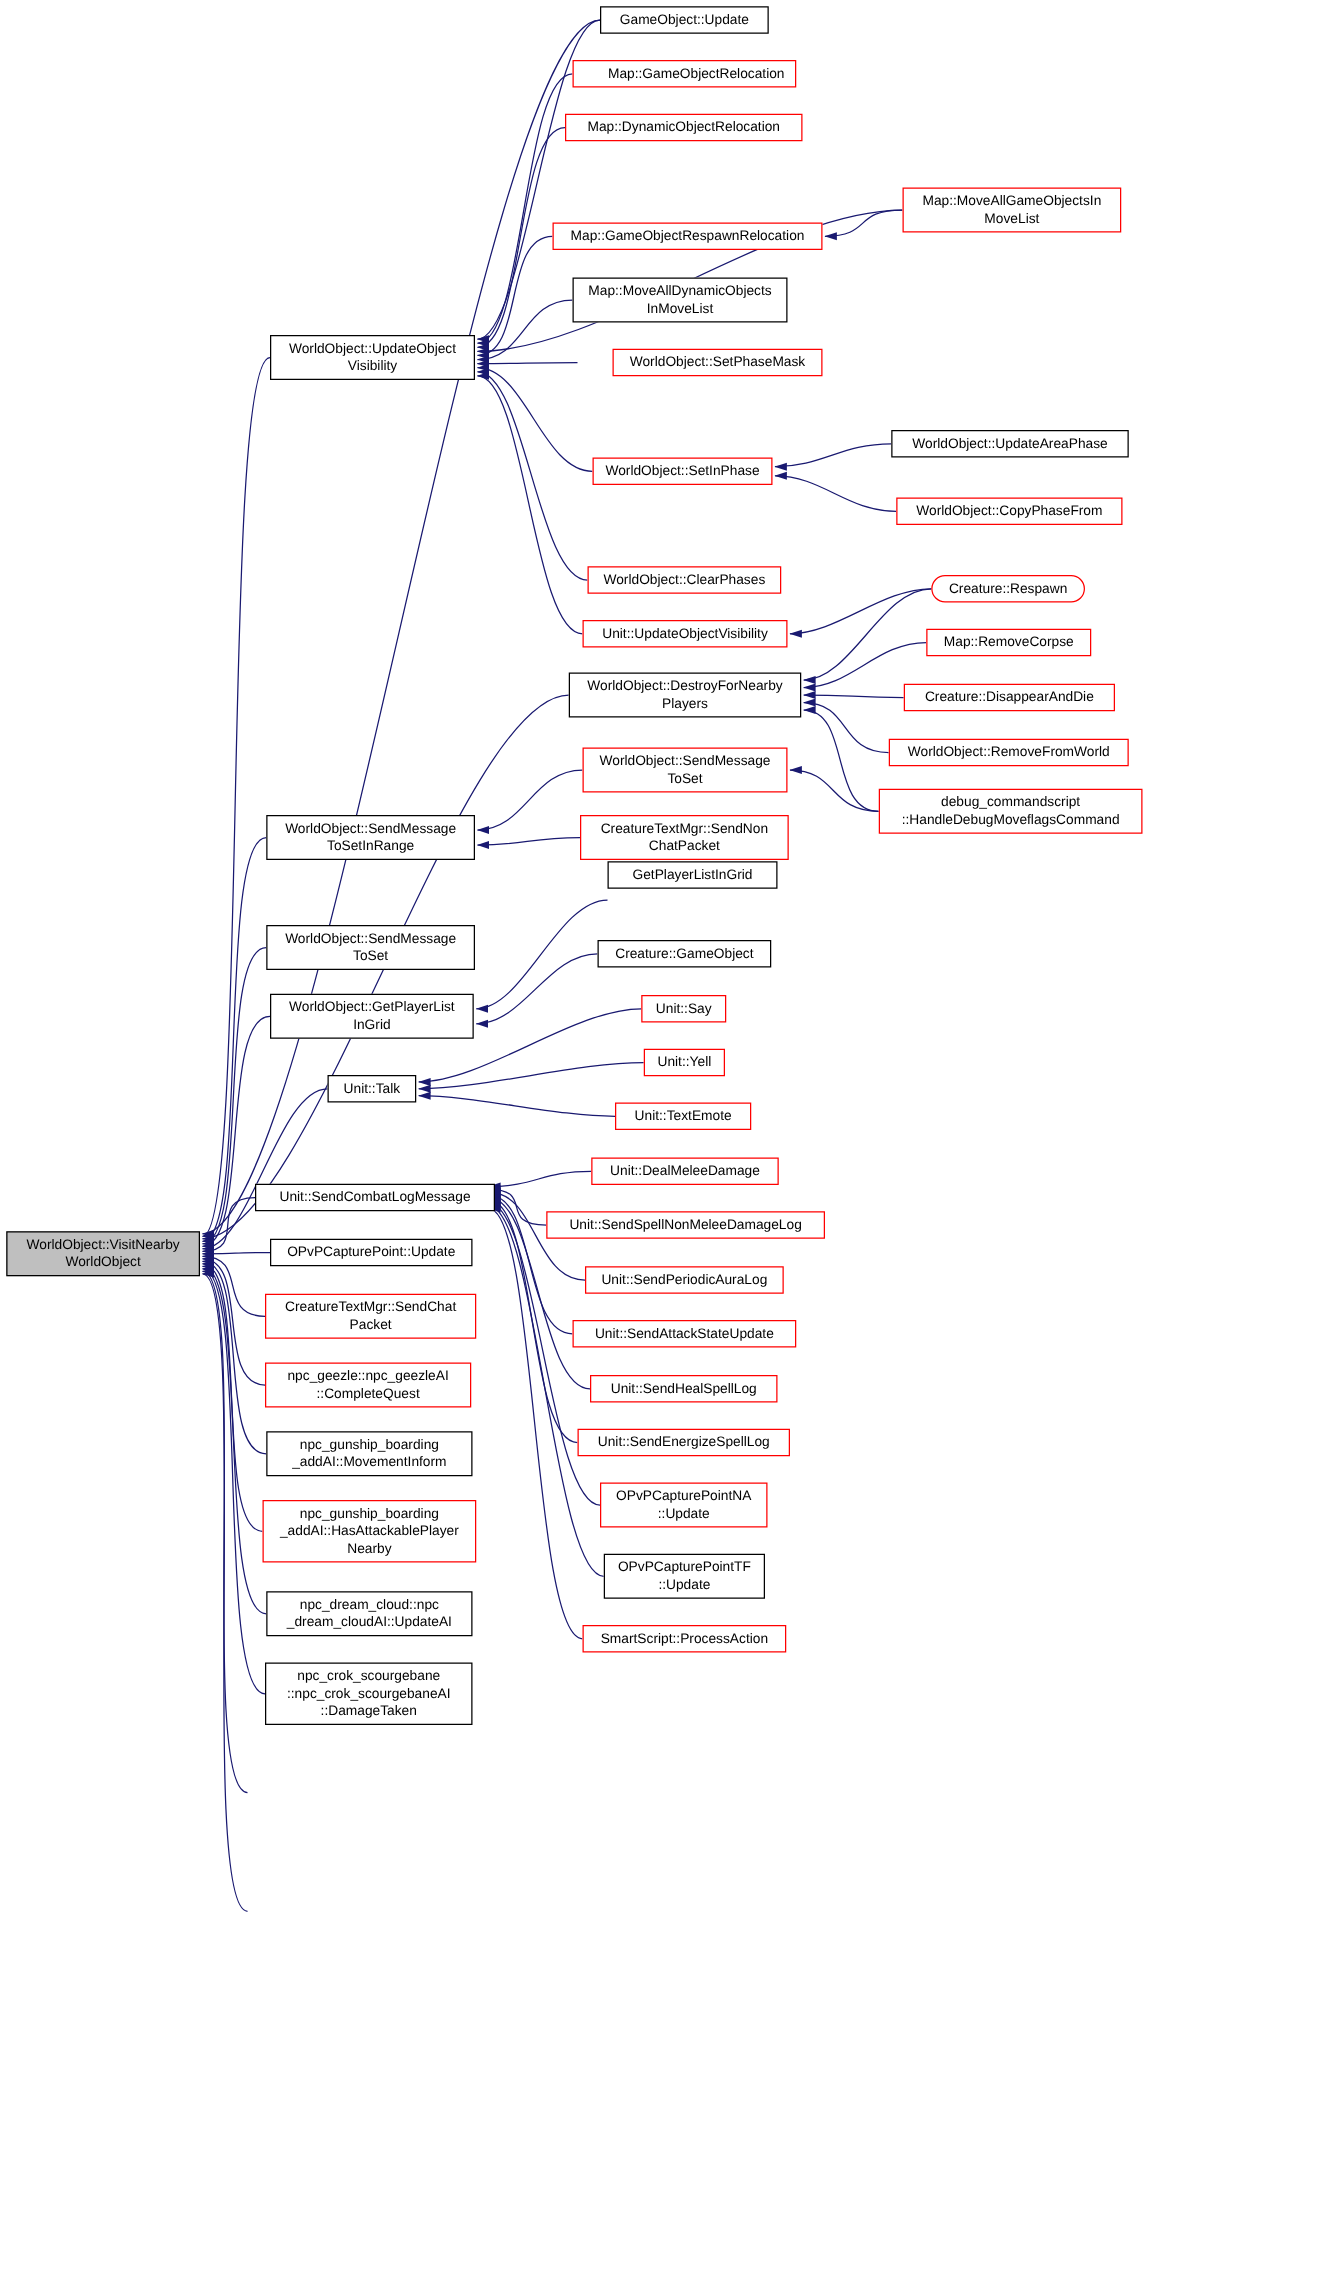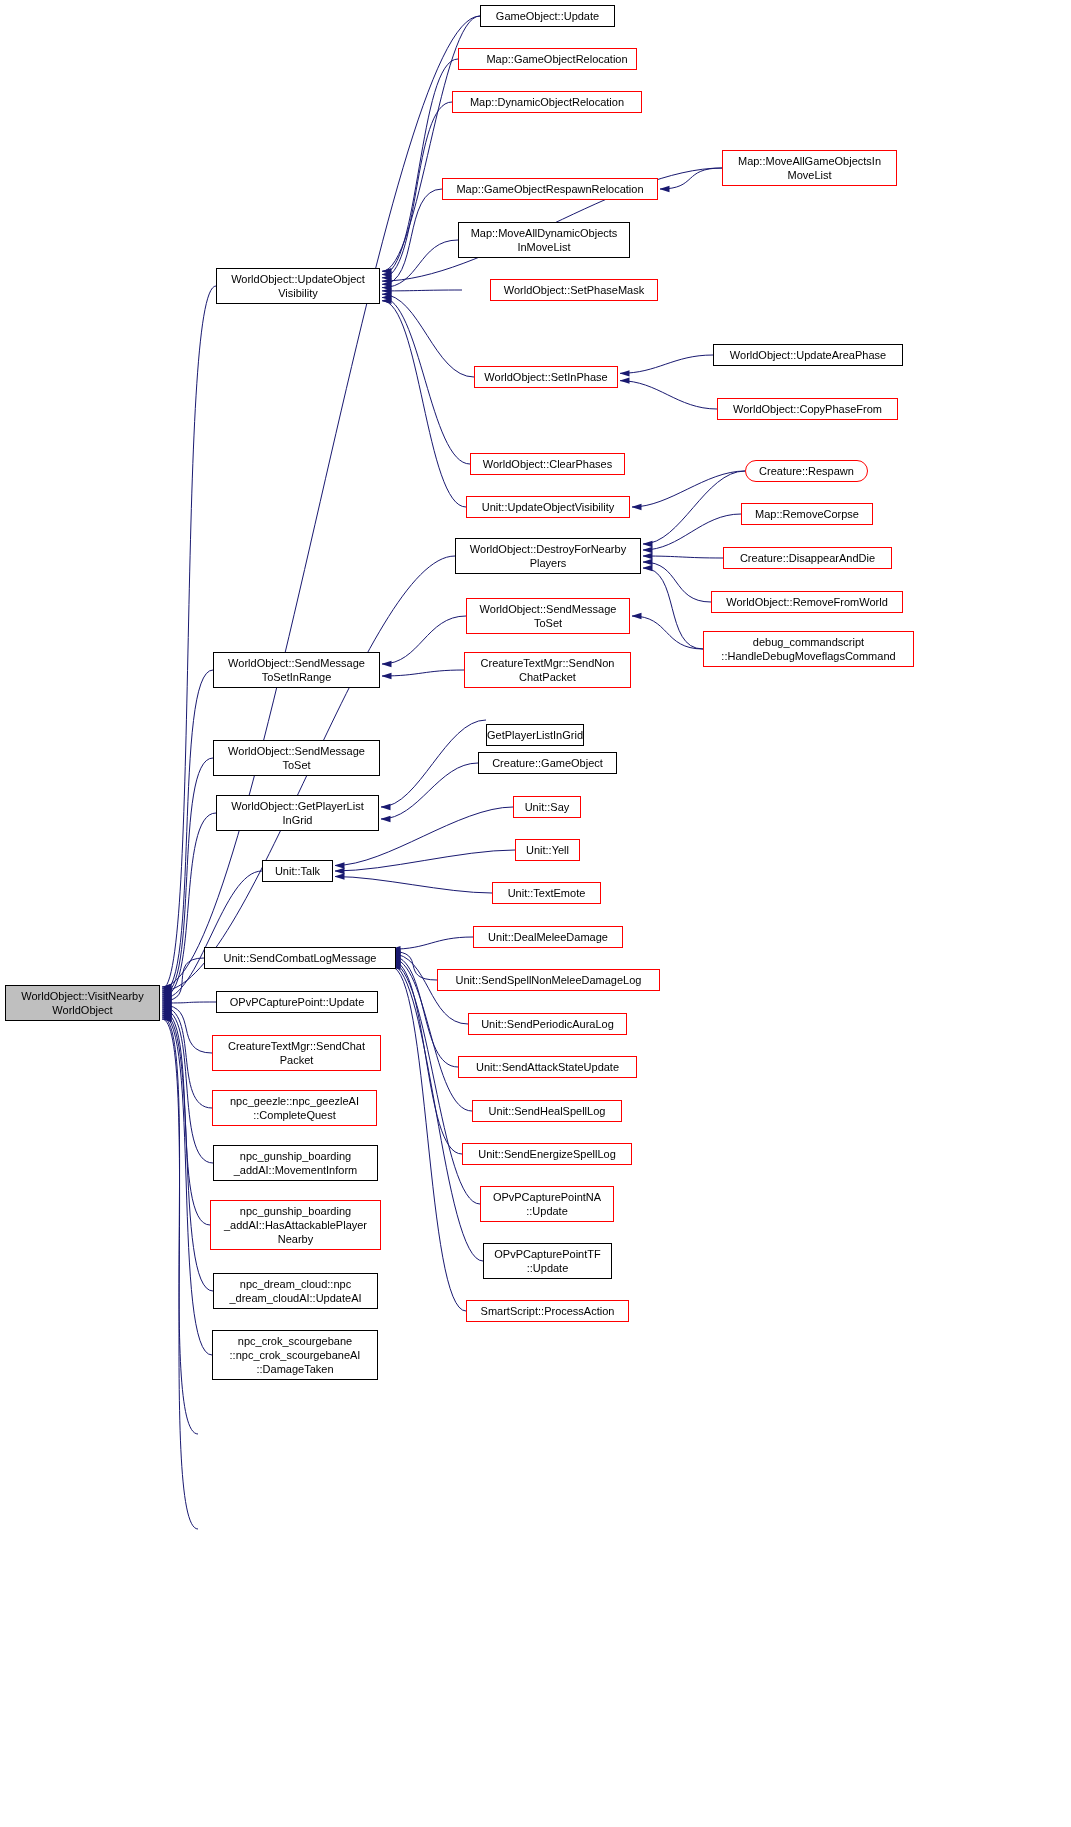--- a/index.html
+++ b/index.html
@@ -115,21 +115,21 @@
   <div class="node red" style="left:723px;top:547px;width:169px;height:22px;">Creature::DisappearAndDie</div>
   <div class="node red" style="left:711px;top:591px;width:192px;height:22px;">WorldObject::RemoveFromWorld</div>
   <div class="node red" style="left:466px;top:598px;width:164px;height:36px;">WorldObject::SendMessage
 ToSet</div>
   <div class="node red" style="left:703px;top:631px;width:211px;height:36px;">debug_commandscript
 ::HandleDebugMoveflagsCommand</div>
   <div class="node black" style="left:213px;top:652px;width:167px;height:36px;">WorldObject::SendMessage
 ToSetInRange</div>
   <div class="node red" style="left:464px;top:652px;width:167px;height:36px;">CreatureTextMgr::SendNon
 ChatPacket</div>
-  <div class="node black" style="left:486px;top:724px;width:98px;height:22px;">GetPlayerListInGrid</div>
+  <div class="node black" style="left:486px;top:689px;width:136px;height:22px;">GetPlayerListInGrid</div>
   <div class="node black" style="left:213px;top:740px;width:167px;height:36px;">WorldObject::SendMessage
 ToSet</div>
   <div class="node black" style="left:478px;top:752px;width:139px;height:22px;">Creature::GameObject</div>
   <div class="node black" style="left:216px;top:795px;width:163px;height:36px;">WorldObject::GetPlayerList
 InGrid</div>
   <div class="node red" style="left:513px;top:796px;width:68px;height:22px;">Unit::Say</div>
   <div class="node red" style="left:515px;top:839px;width:65px;height:22px;">Unit::Yell</div>
   <div class="node black" style="left:262px;top:860px;width:71px;height:22px;">Unit::Talk</div>
   <div class="node red" style="left:492px;top:882px;width:109px;height:22px;">Unit::TextEmote</div>
   <div class="node red" style="left:473px;top:926px;width:150px;height:22px;">Unit::DealMeleeDamage</div>

